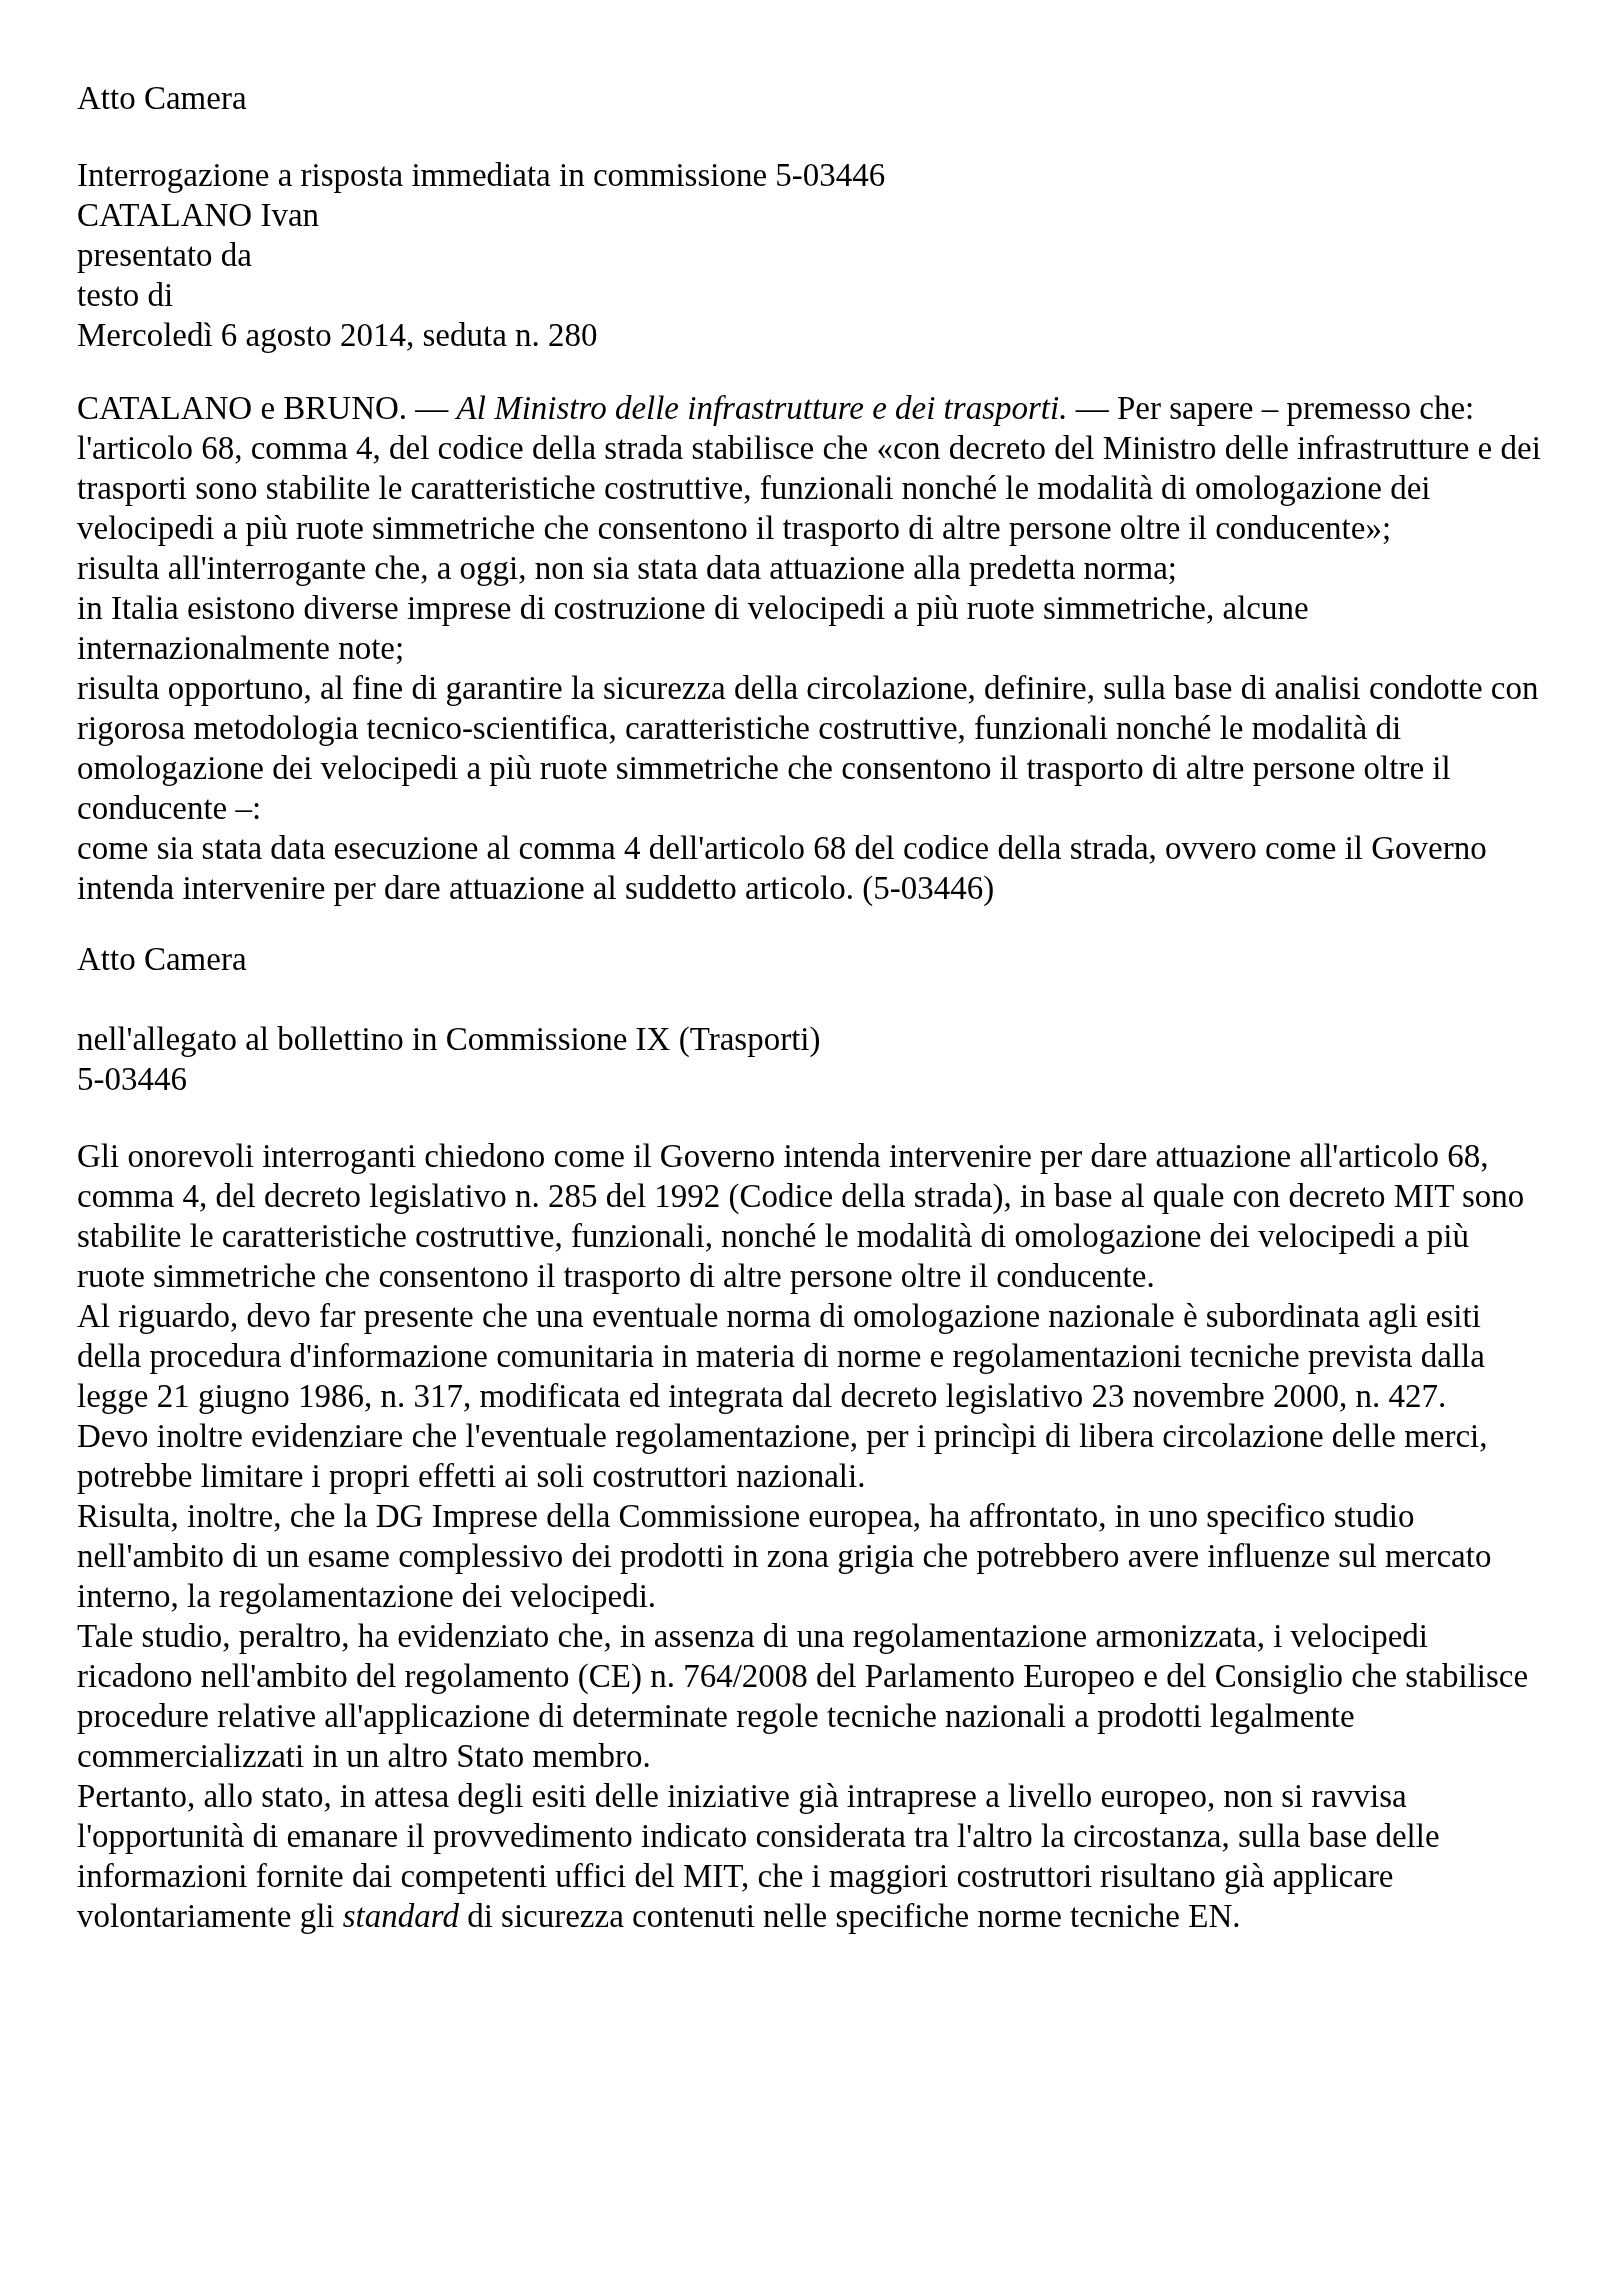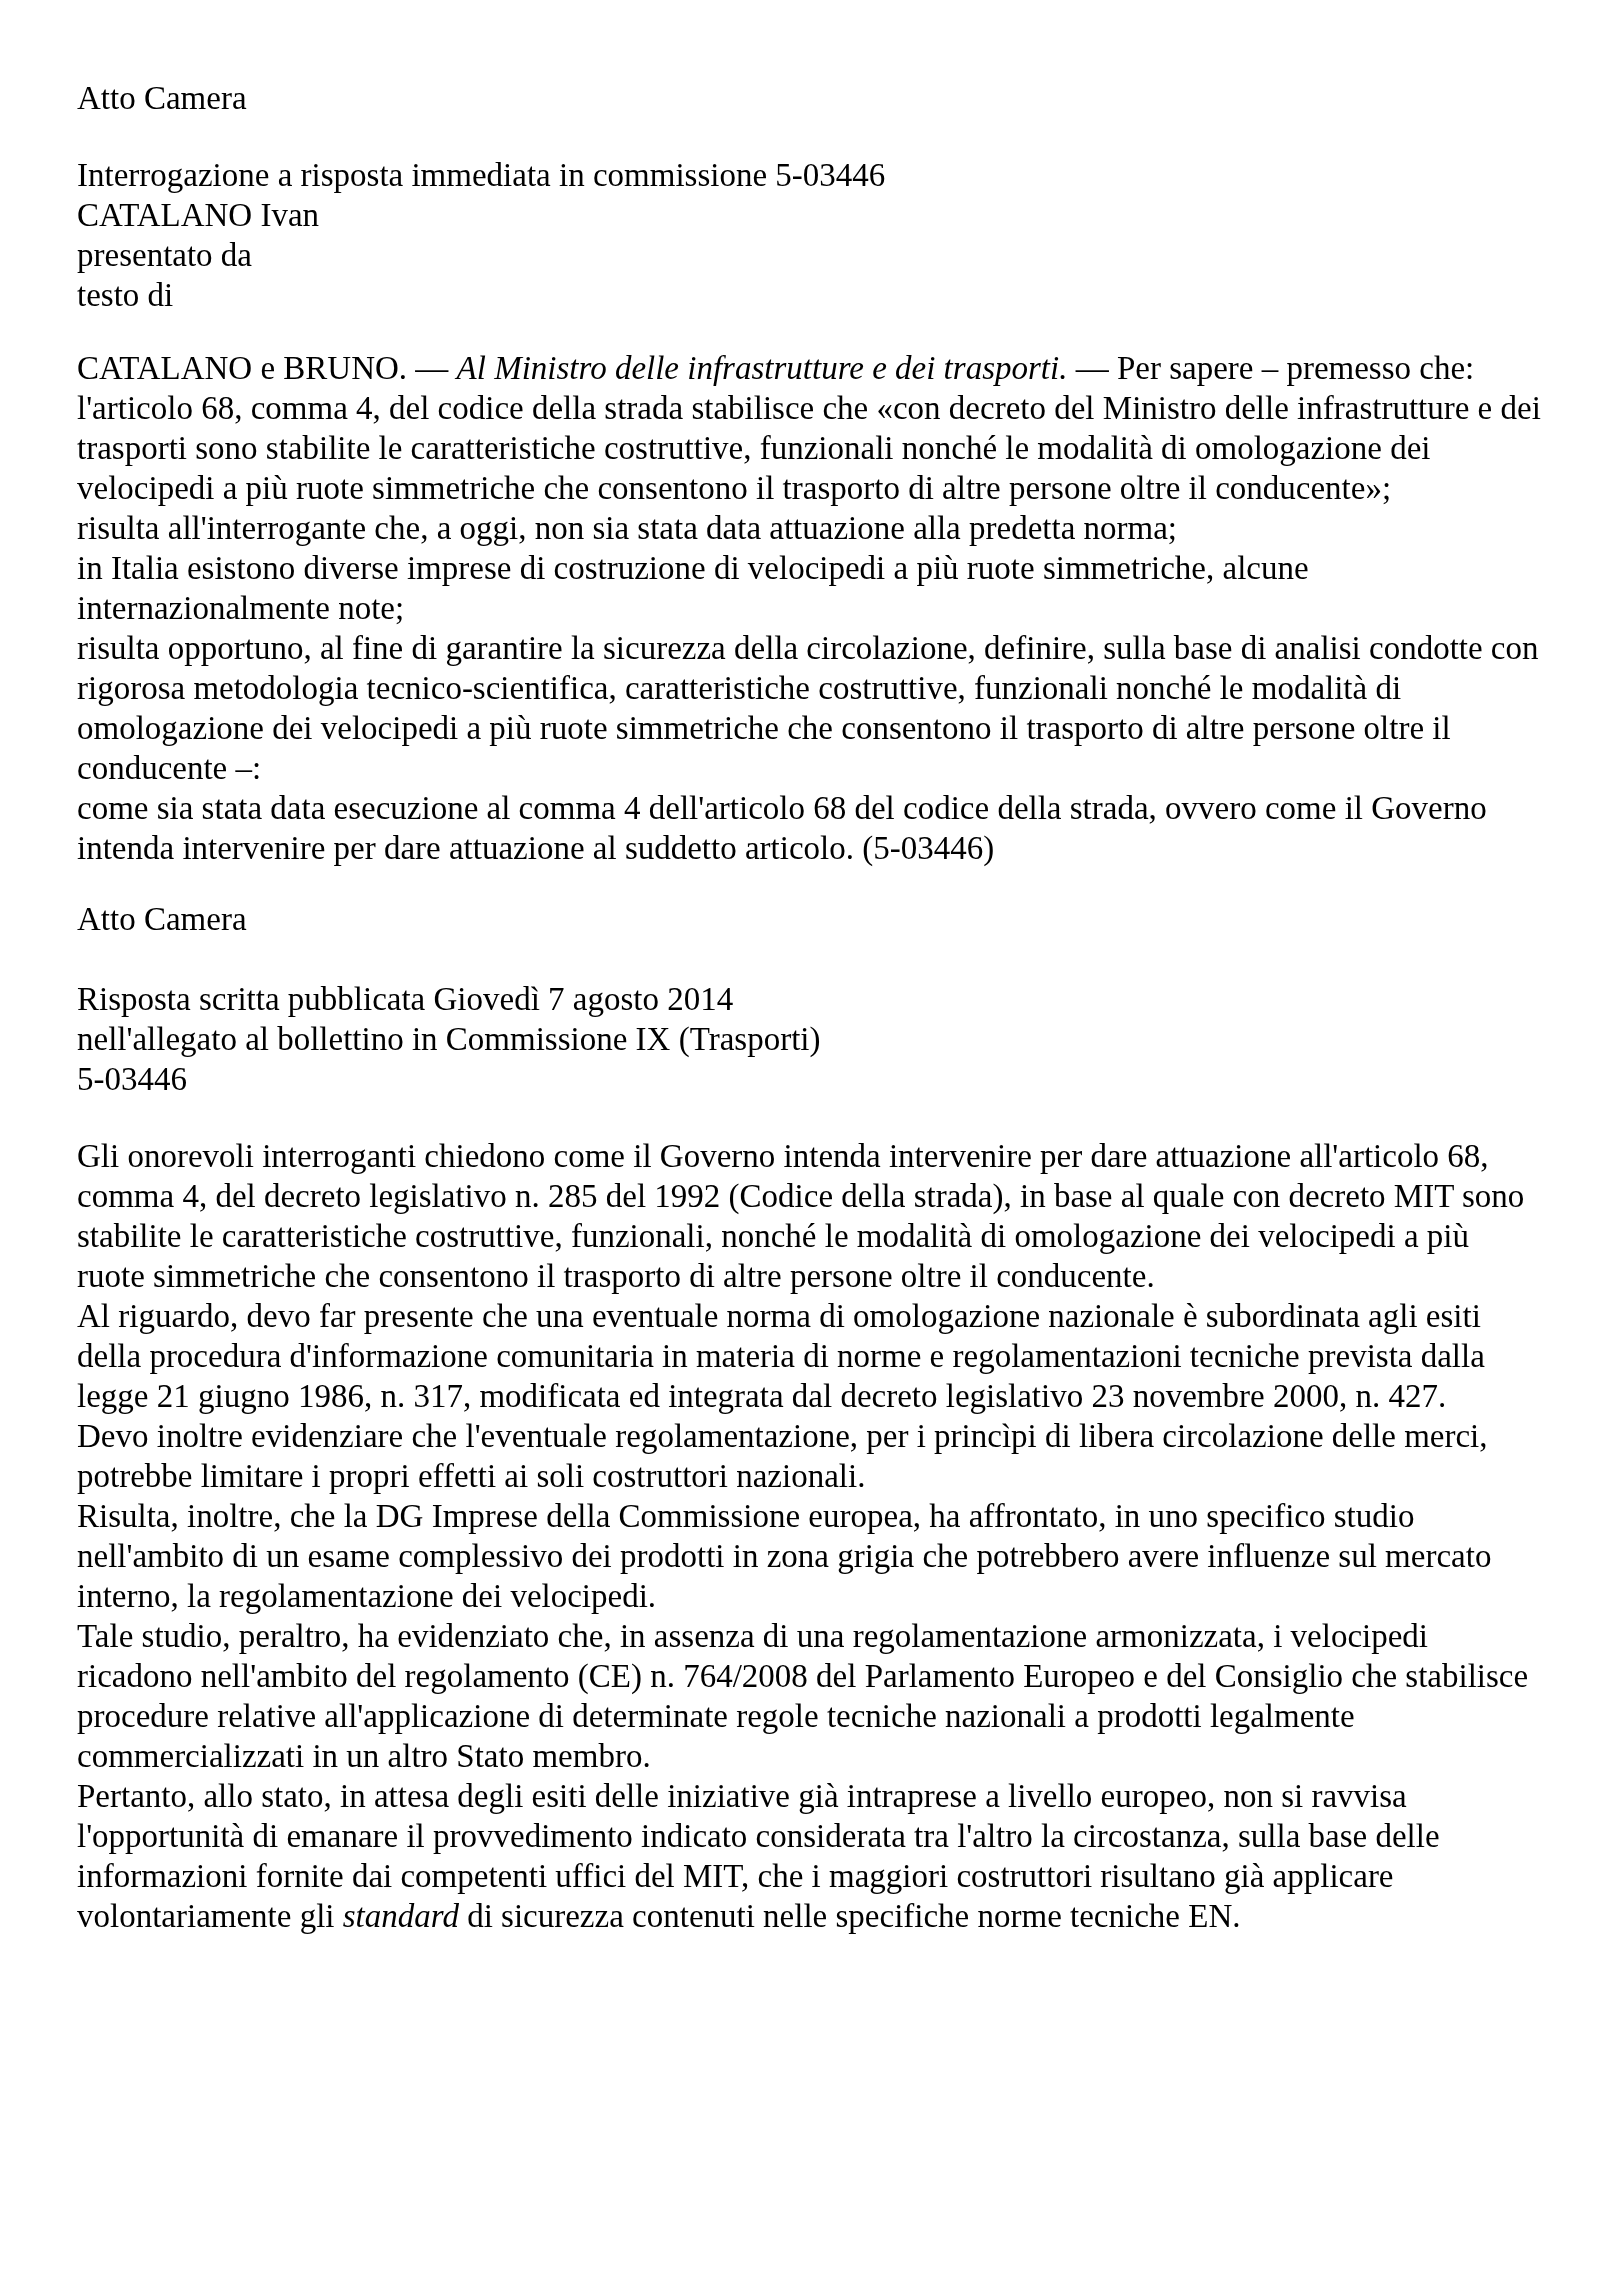--- a/index.html
+++ b/index.html
@@ -43,35 +43,35 @@
 
 <div class="page">
 
   <p>Atto Camera</p>
 
   <div class="block-header1">
     <p>Interrogazione a risposta immediata in commissione 5-03446</p>
     <p>CATALANO Ivan</p>
     <p>presentato da</p>
     <p>testo di</p>
+    <p>Mercoledì 6 agosto 2014, seduta n. 280</p>
   </div>
 
   <div class="block-interrogazione">
     <p><span>CATALANO e BRUNO. — </span><span class="it">Al Ministro delle infrastrutture e dei trasporti.</span><span> — Per sapere – premesso che:</span></p>
     <p>l'articolo 68, comma 4, del codice della strada stabilisce che «con decreto del Ministro delle infrastrutture e dei trasporti sono stabilite le caratteristiche costruttive, funzionali nonché le modalità di omologazione dei velocipedi a più ruote simmetriche che consentono il trasporto di altre persone oltre il conducente»;</p>
     <p>risulta all'interrogante che, a oggi, non sia stata data attuazione alla predetta norma;</p>
     <p>in Italia esistono diverse imprese di costruzione di velocipedi a più ruote simmetriche, alcune internazionalmente note;</p>
     <p>risulta opportuno, al fine di garantire la sicurezza della circolazione, definire, sulla base di analisi condotte con rigorosa metodologia tecnico-scientifica, caratteristiche costruttive, funzionali nonché le modalità di omologazione dei velocipedi a più ruote simmetriche che consentono il trasporto di altre persone oltre il conducente –:</p>
     <p>come sia stata data esecuzione al comma 4 dell'articolo 68 del codice della strada, ovvero come il Governo intenda intervenire per dare attuazione al suddetto articolo. (5-03446)</p>
   </div>
 
   <p class="atto2">Atto Camera</p>
 
   <div class="block-header2">
-    <p>Risposta scritta pubblicata Giovedì 7 agosto 2014</p>
     <p>nell'allegato al bollettino in Commissione IX (Trasporti)</p>
     <p>5-03446</p>
   </div>
 
   <div class="block-risposta">
     <p>Gli onorevoli interroganti chiedono come il Governo intenda intervenire per dare attuazione all'articolo 68, comma 4, del decreto legislativo n. 285 del 1992 (Codice della strada), in base al quale con decreto MIT sono stabilite le caratteristiche costruttive, funzionali, nonché le modalità di omologazione dei velocipedi a più ruote simmetriche che consentono il trasporto di altre persone oltre il conducente.</p>
     <p>Al riguardo, devo far presente che una eventuale norma di omologazione nazionale è subordinata agli esiti della procedura d'informazione comunitaria in materia di norme e regolamentazioni tecniche prevista dalla legge 21 giugno 1986, n. 317, modificata ed integrata dal decreto legislativo 23 novembre 2000, n. 427.</p>
     <p>Devo inoltre evidenziare che l'eventuale regolamentazione, per i princìpi di libera circolazione delle merci, potrebbe limitare i propri effetti ai soli costruttori nazionali.</p>
     <p>Risulta, inoltre, che la DG Imprese della Commissione europea, ha affrontato, in uno specifico studio nell'ambito di un esame complessivo dei prodotti in zona grigia che potrebbero avere influenze sul mercato interno, la regolamentazione dei velocipedi.</p>
     <p>Tale studio, peraltro, ha evidenziato che, in assenza di una regolamentazione armonizzata, i velocipedi ricadono nell'ambito del regolamento (CE) n. 764/2008 del Parlamento Europeo e del Consiglio che stabilisce procedure relative all'applicazione di determinate regole tecniche nazionali a prodotti legalmente commercializzati in un altro Stato membro.</p>

